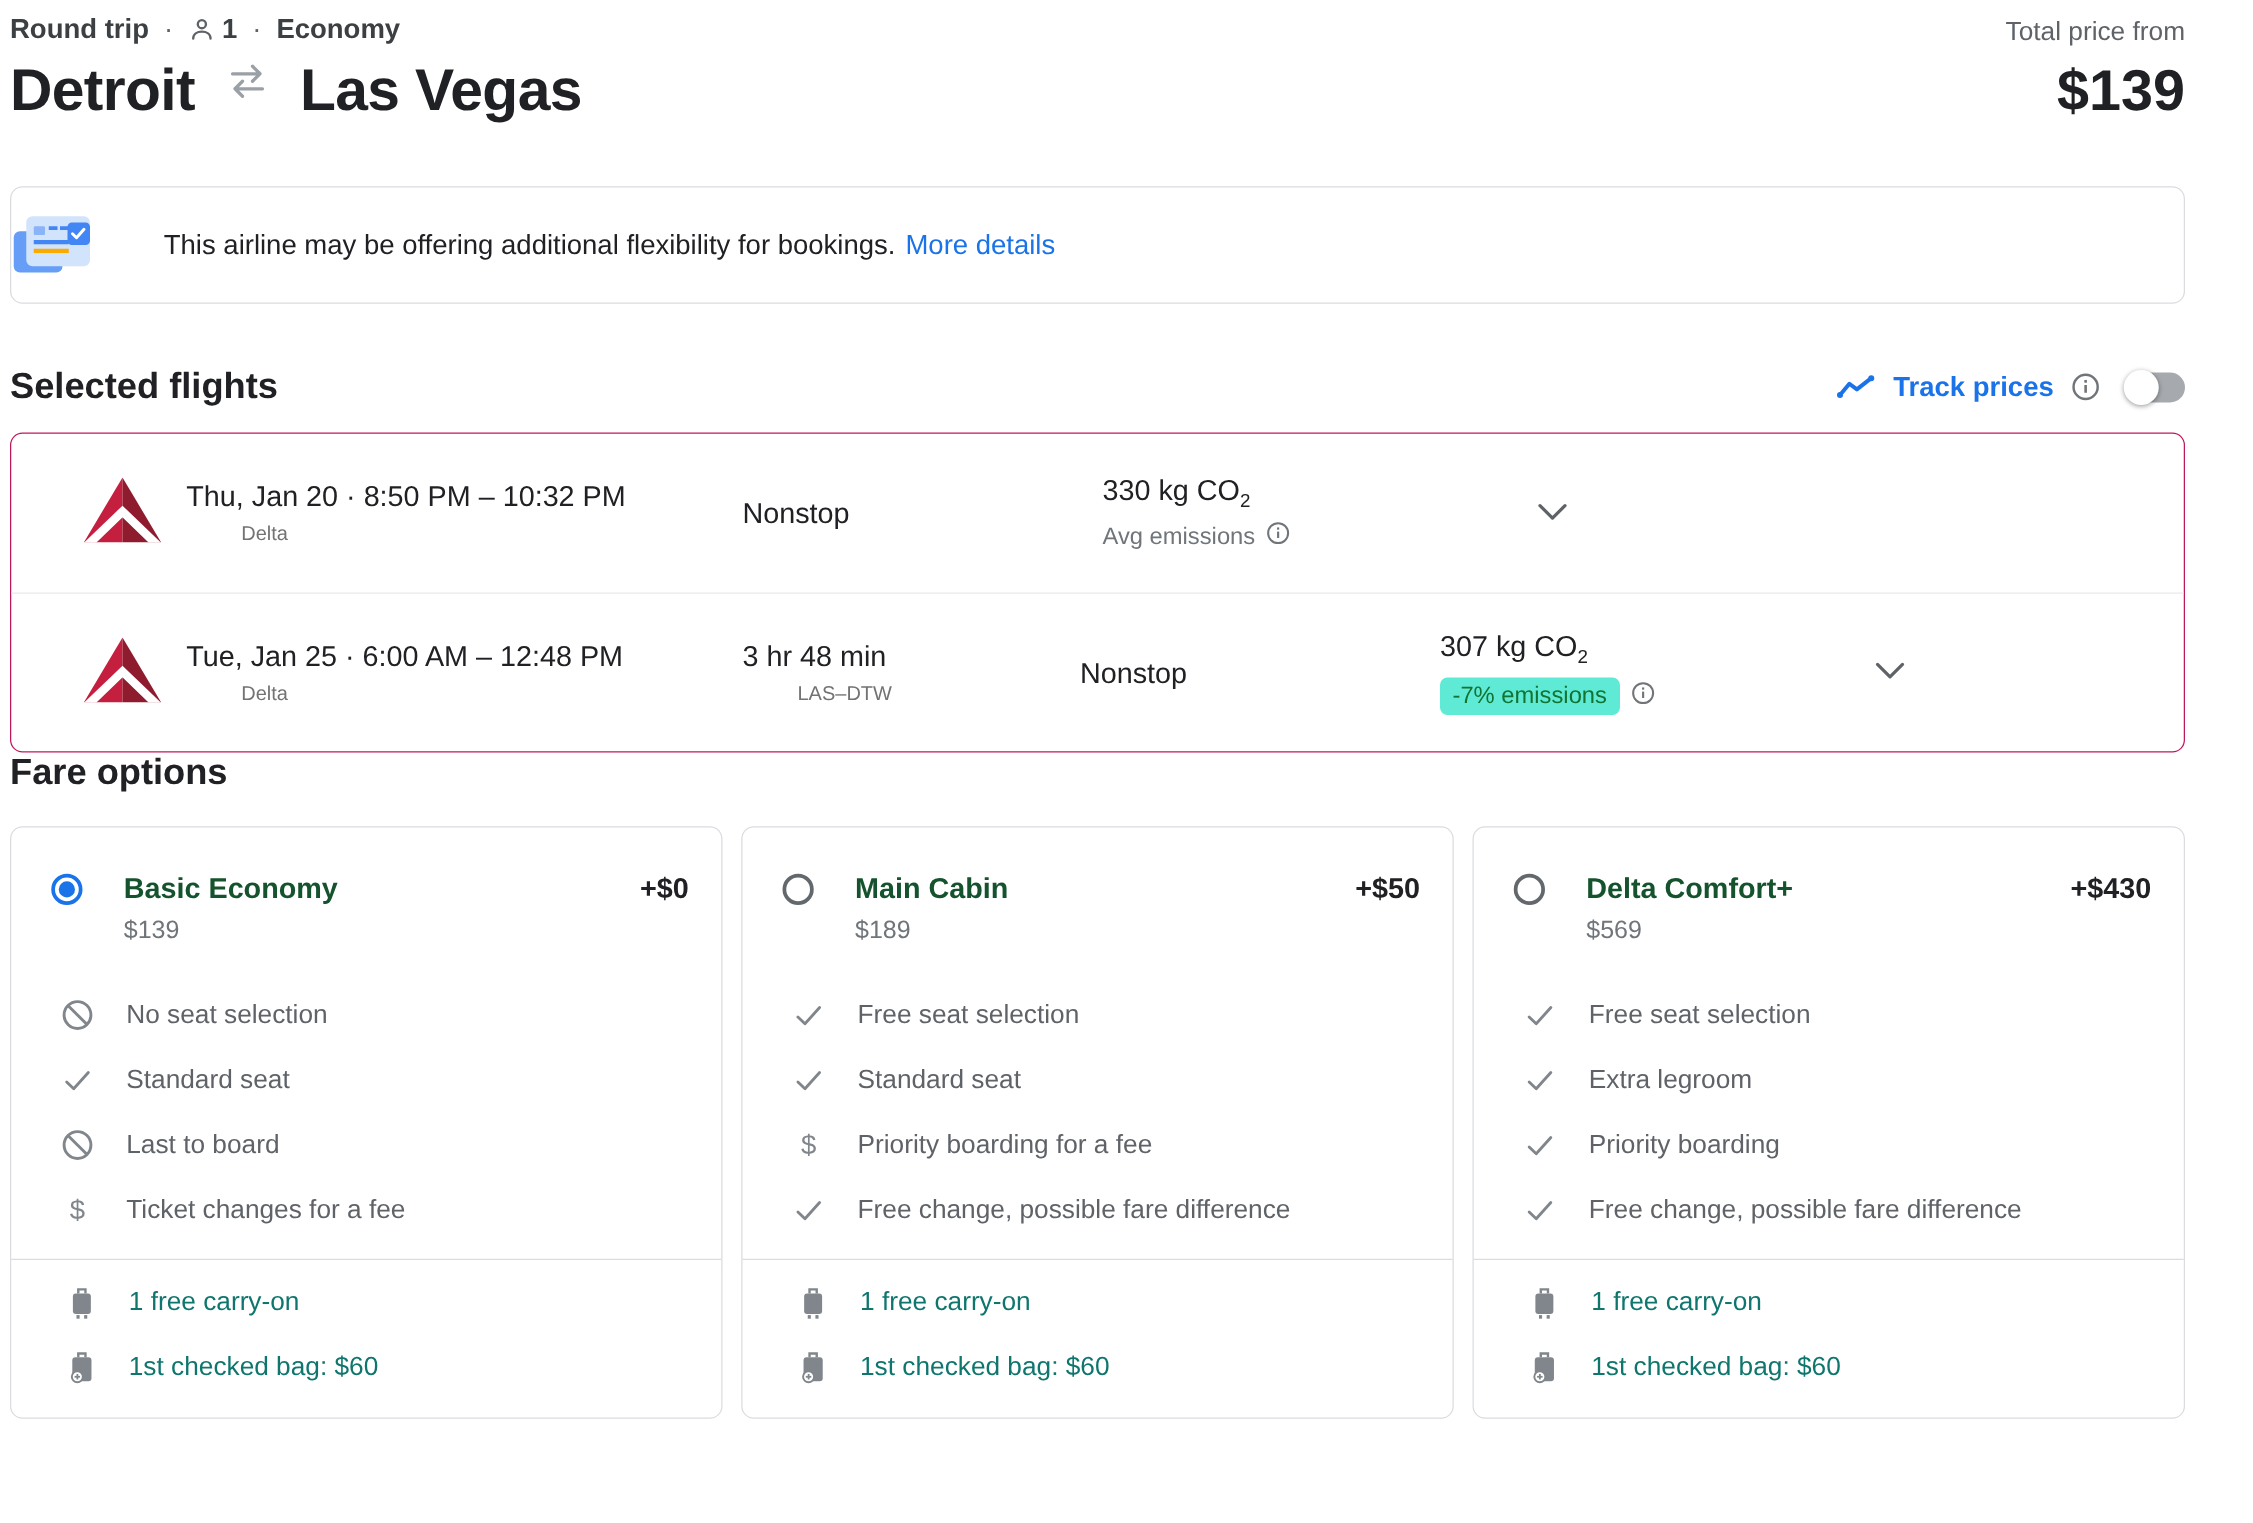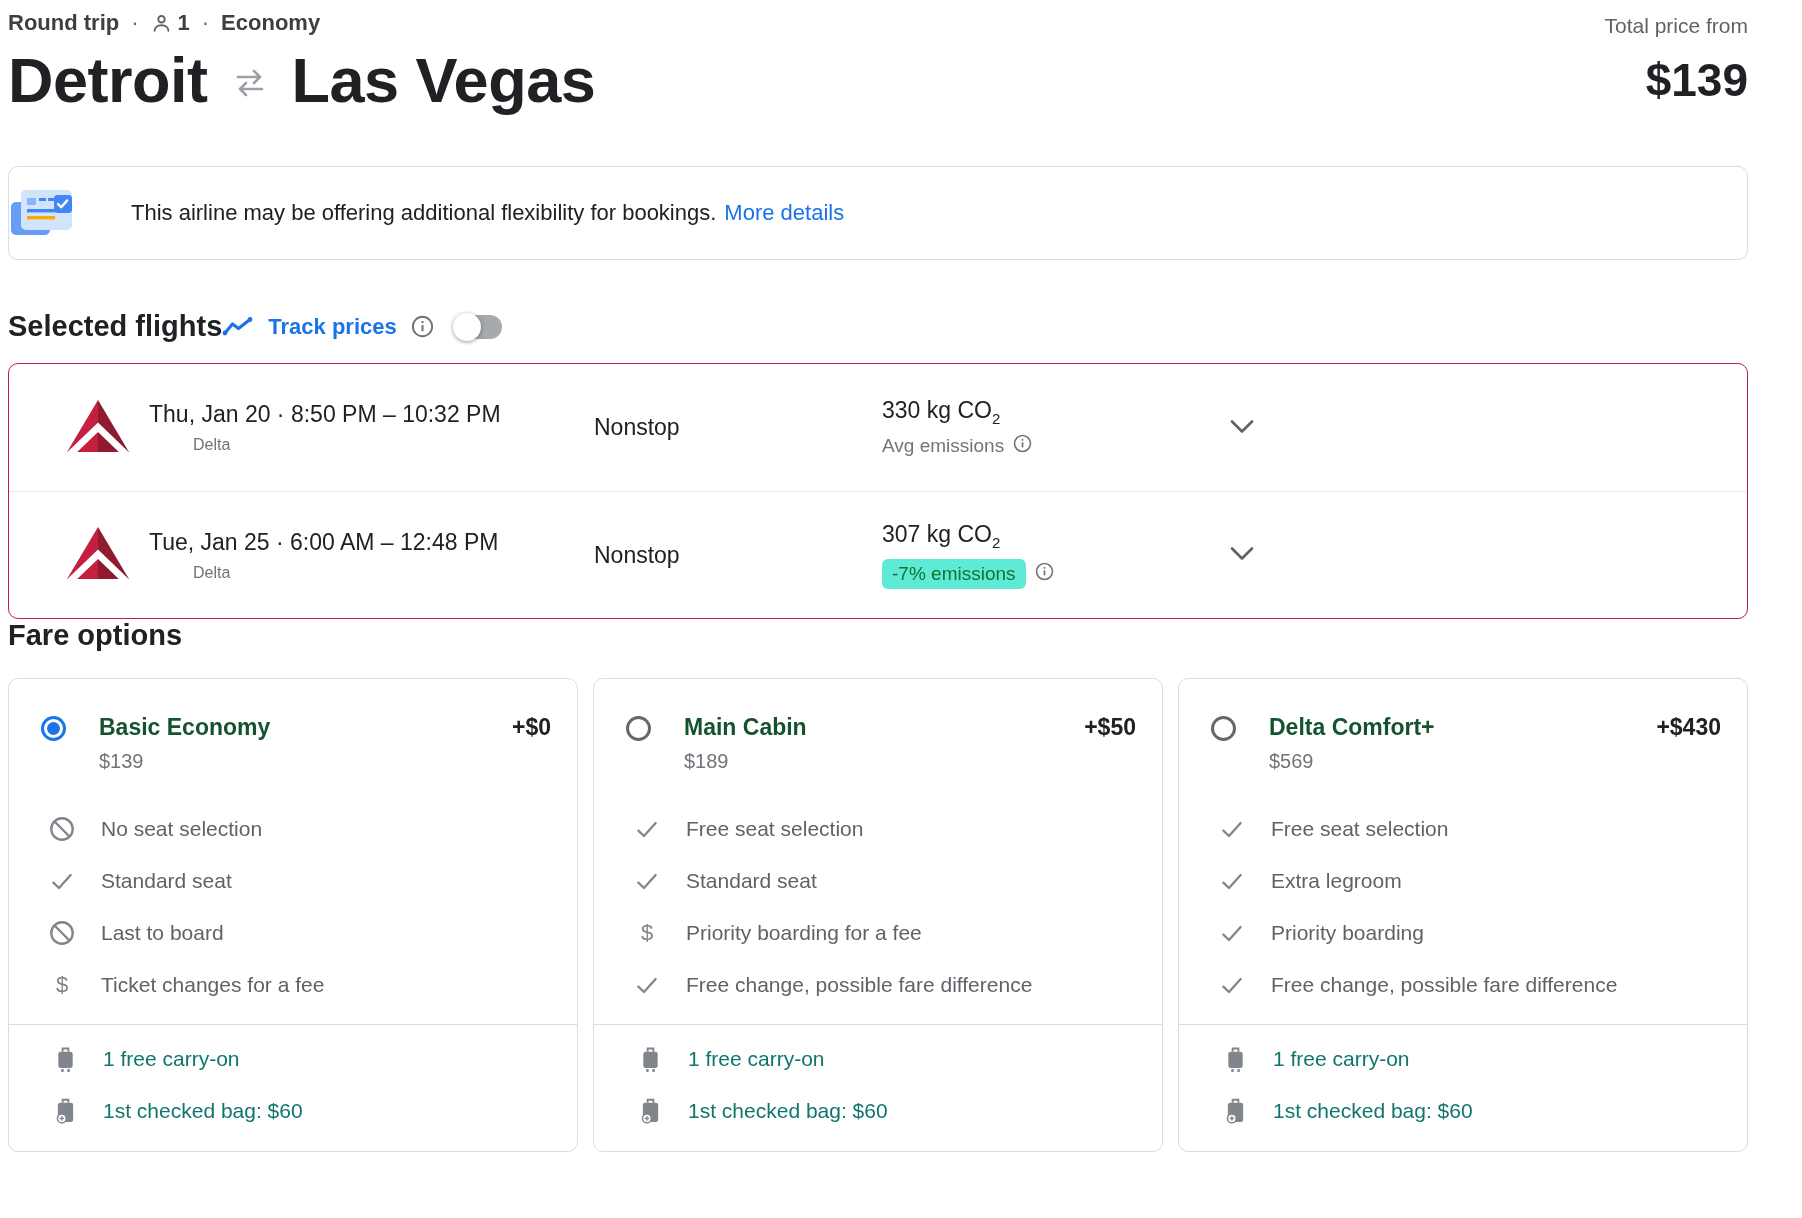--- a/index.html
+++ b/index.html
@@ -15,33 +15,33 @@
 
   
   .topbar { display:flex; justify-content:space-between; align-items:flex-start; margin-top:10px; }
   .trip-meta { display:flex; align-items:center; gap:12px; font-size:22px; font-weight:700; color:#3c4043; }
   .trip-meta .dot { color:#5f6368; font-weight:400; }
   .pax { display:flex; align-items:center; gap:6px; }
   .pax .icn { display:flex; }
   .total-label { font-size:21px; color:#5f6368; margin-top:4px; }
 
   .title-row { display:flex; justify-content:space-between; align-items:center; margin-top:6px; }
-  .route-title { display:flex; align-items:center; gap:20px; font-size:63px; font-weight:700; letter-spacing:-0.5px; }
+  .route-title { display:flex; gap:20px; font-size:47px; font-weight:700; letter-spacing:-0.5px; }
   .swap { display:flex; margin-top:6px; }
   .total-price { font-size:46px; font-weight:700; }
 
   
   .banner { margin-top:50px; height:94px; border:1px solid #dadce0; border-radius:10px;
             display:flex; align-items:center; }
   .banner .icn { flex:none; display:flex; }
   .banner-text { margin-left:56px; font-size:22px; color:#202124; }
   .banner-link { color:#1a73e8; text-decoration:none; margin-left:8px; cursor:pointer; }
 
   
-  .section-row { display:flex; align-items:center; margin-top:50px; }
+  .section-row { display:flex; justify-content:space-between; align-items:center; margin-top:50px; }
   h2.section { font-size:29px; font-weight:700; margin:0; color:#202124; }
   .track { display:flex; align-items:center; gap:14px; }
   .track-label { color:#1a73e8; font-size:22px; font-weight:700; cursor:pointer; }
   .track .icn { display:flex; }
   .toggle { position:relative; width:46px; height:24px; flex:none; margin-left:8px; cursor:pointer; }
   .toggle-track { position:absolute; left:2px; top:0; width:44px; height:24px; border-radius:12px; background:#a6aaae; }
   .toggle-knob { position:absolute; left:-3px; top:-2px; width:28px; height:28px; border-radius:50%;
                  background:#fff; box-shadow:0 1px 4px rgba(0,0,0,.4); }
 
   
@@ -209,20 +209,24 @@
         <span class="icn"><svg width="62" height="52" viewBox="0 0 100 84">
               <polygon points="50,0 0,84 50,84" fill="#c51f3f"></polygon>
               <polygon points="50,0 50,84 100,84" fill="#8f1b2f"></polygon>
               <polyline points="-2,94 50,44 102,94" stroke="#fff" stroke-width="11" fill="none"></polyline>
             </svg></span>
       </div>
       <div class="fcol-main">
         <div class="main-line">Tue, Jan 25 · 6:00 AM – 12:48 PM</div>
         <div class="sub-line">Delta</div>
       </div>
+      <div class="fcol-dur">
+        <div class="main-line">3 hr 48 min</div>
+        <div class="sub-line">LAS–DTW</div>
+      </div>
       <div class="fcol-stops">Nonstop</div>
       <div class="fcol-em">
         <div class="co2"><span>307 kg CO</span><sub>2</sub></div>
         <div class="em-note">
           <span class="badge">-7% emissions</span>
           <span class="icn"><svg width="19" height="19" viewBox="0 0 20 20" fill="none">
                 <circle cx="10" cy="10" r="8.4" stroke="#70757a" stroke-width="1.7"></circle>
                 <rect x="9.1" y="8.7" width="1.8" height="5.4" fill="#70757a"></rect>
                 <rect x="9.1" y="5.2" width="1.8" height="1.9" fill="#70757a"></rect>
               </svg></span>

